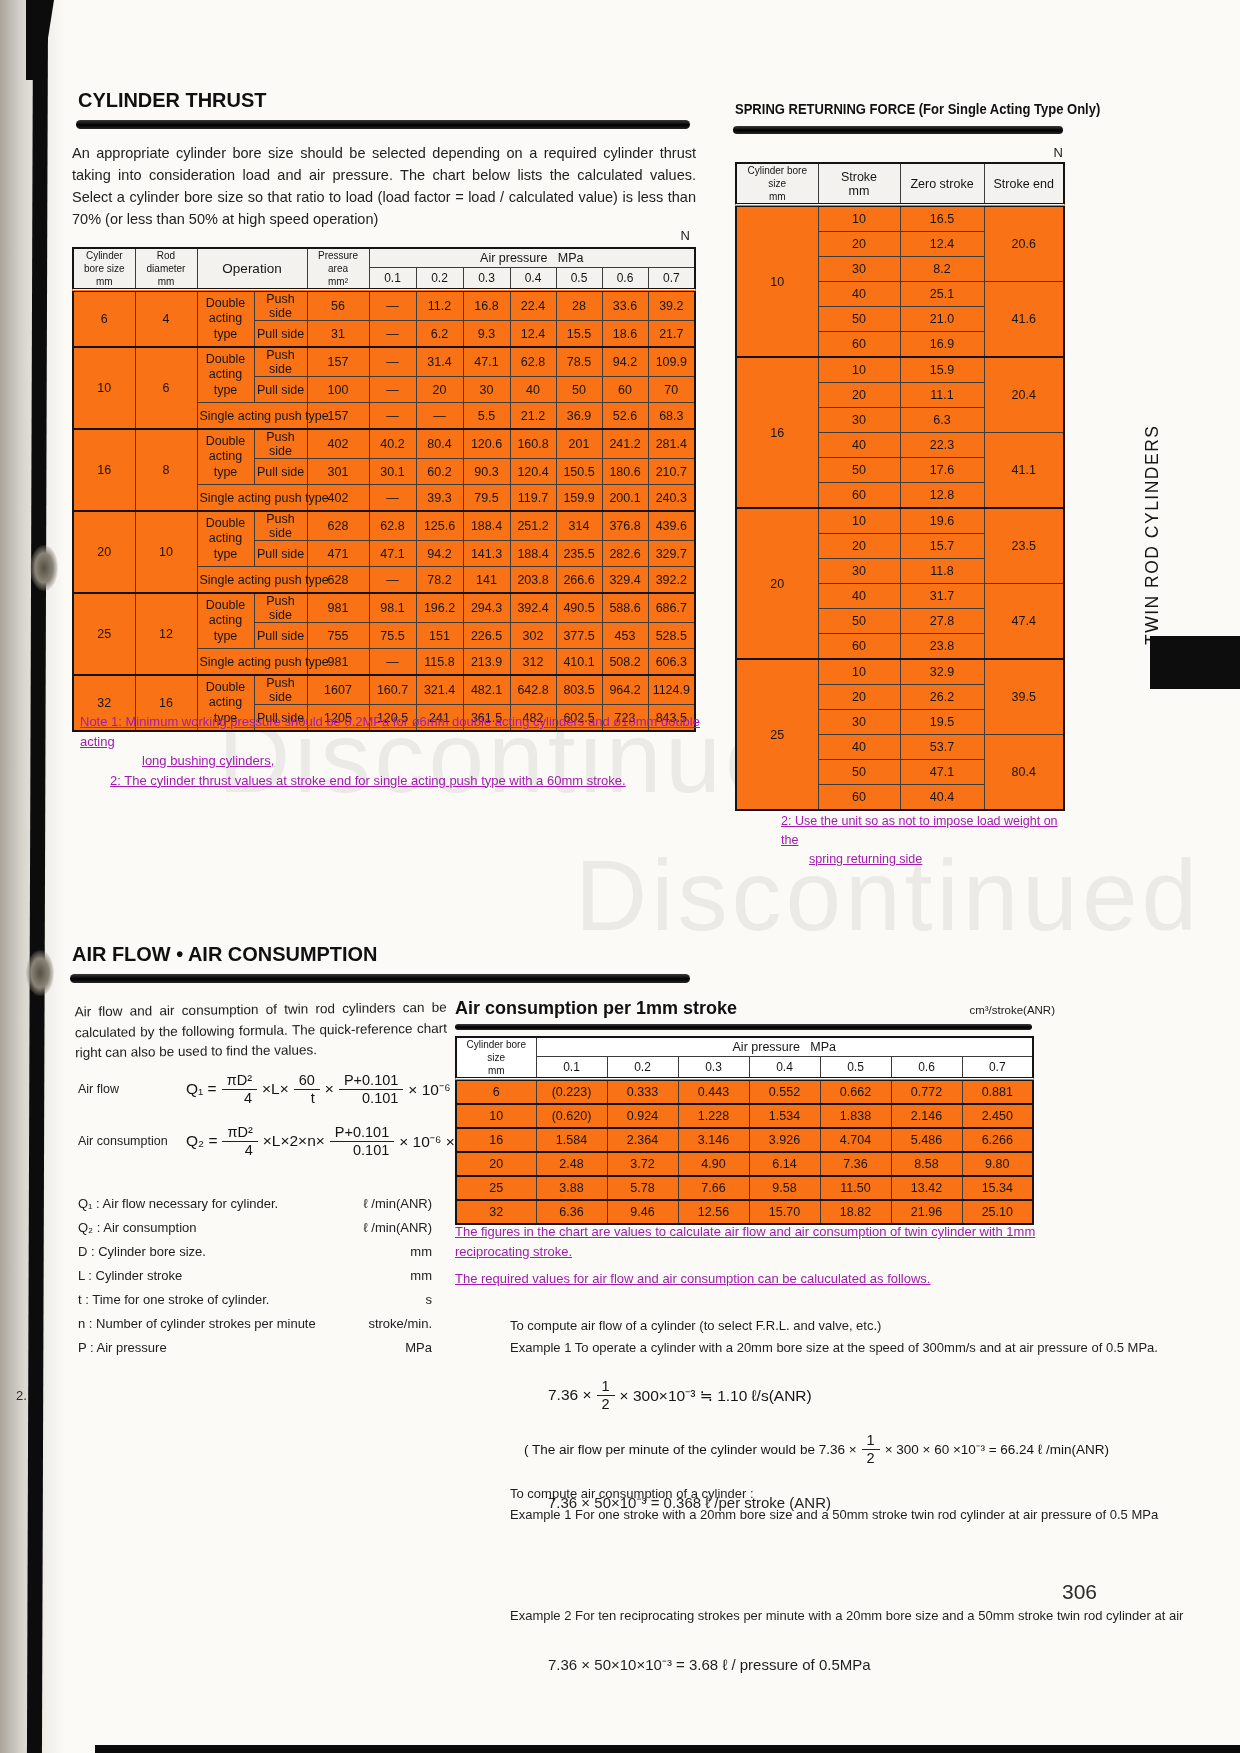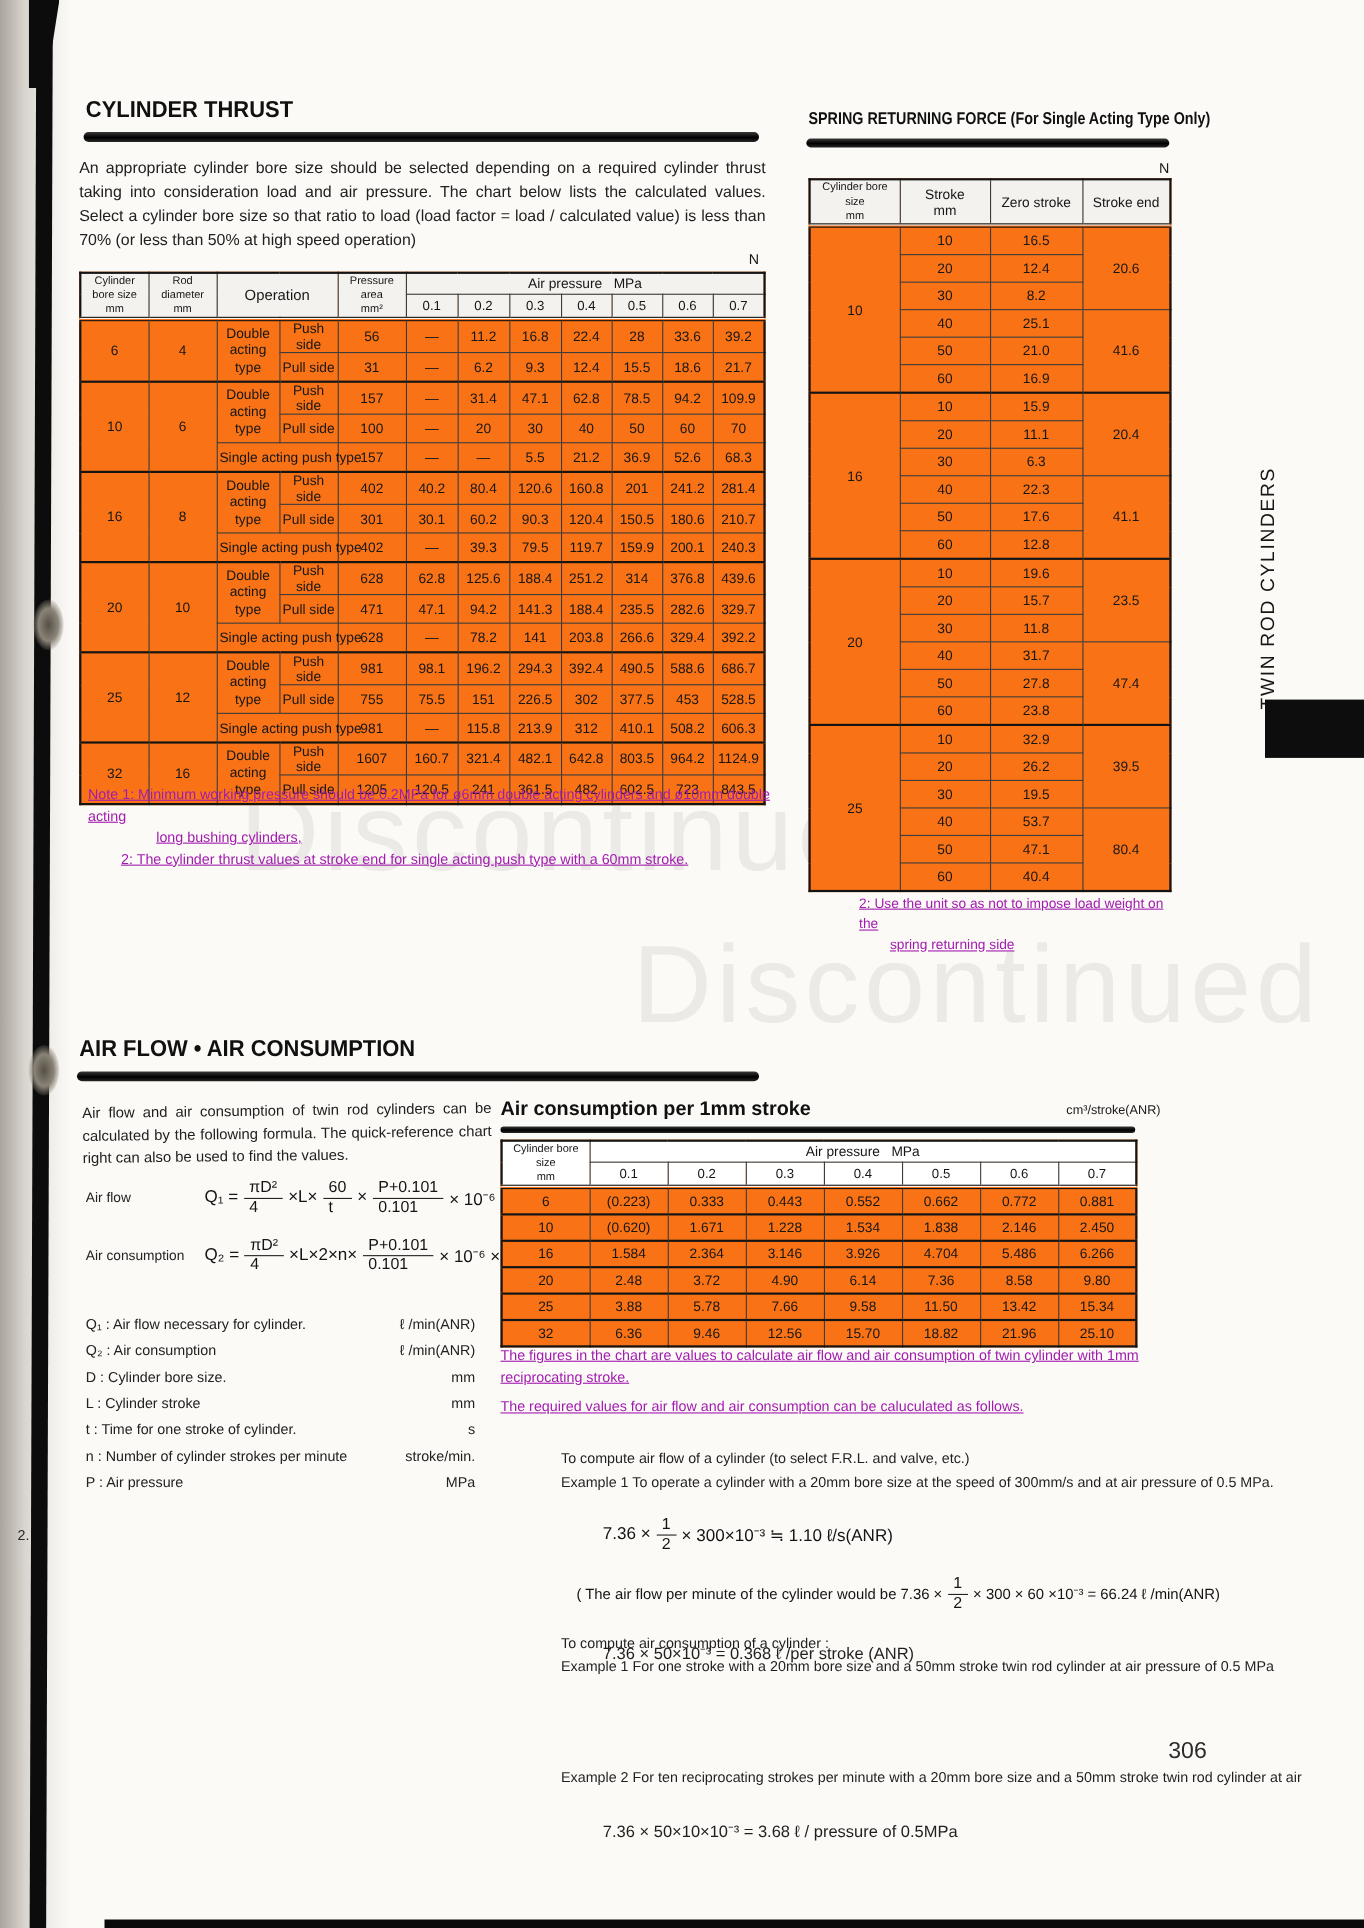--- a/index.html
+++ b/index.html
@@ -40,21 +40,21 @@
   .hp{font-size:12.5px;}
   .hnum{font-size:12px;font-weight:bold;height:20px;}
   .side{font-size:10.5px;}
   .op{font-size:11px;line-height:1.25;}
   .single{font-size:9.8px;white-space:nowrap;margin-top:32px;}
   #spring-table td{height:24px;}
   #air-table td{height:22px;}
   #air-table thead th{background:#fff;}
   
   .formula{display:flex;align-items:center;font-size:15.5px;color:#141414;white-space:nowrap;}
-  .frac{display:inline-flex;flex-direction:column;align-items:flex-start;margin:0 5px;line-height:1.15;font-size:14.5px;}
+  .frac{display:inline-flex;flex-direction:column;align-items:flex-end;margin:0 5px;line-height:1.15;font-size:14.5px;}
   .frac .fn{padding:0 5px;border-bottom:1.6px solid #222;}
   .frac .fd{padding:0 5px;}
   .fblock{position:absolute;display:flex;align-items:center;}
   .flabel{width:108px;font-size:12.5px;color:#232323;}
   .smallformula{font-size:13.5px;}
   
   #var-list{position:absolute;left:78px;top:1196px;width:354px;}
   .varrow{display:flex;justify-content:space-between;font-size:13px;margin-bottom:9px;color:#212121;}
   .varrow .u{text-align:right;white-space:nowrap;}
   
@@ -591,21 +591,21 @@
           <td>0.333</td>
           <td>0.443</td>
           <td>0.552</td>
           <td>0.662</td>
           <td>0.772</td>
           <td>0.881</td>
         </tr>
         <tr class="group-start">
           <td class="b">10</td>
           <td>(0.620)</td>
-          <td>1.671</td>
+          <td>0.924</td>
           <td>1.228</td>
           <td>1.534</td>
           <td>1.838</td>
           <td>2.146</td>
           <td>2.450</td>
         </tr>
         <tr class="group-start">
           <td class="b">16</td>
           <td>1.584</td>
           <td>2.364</td>

